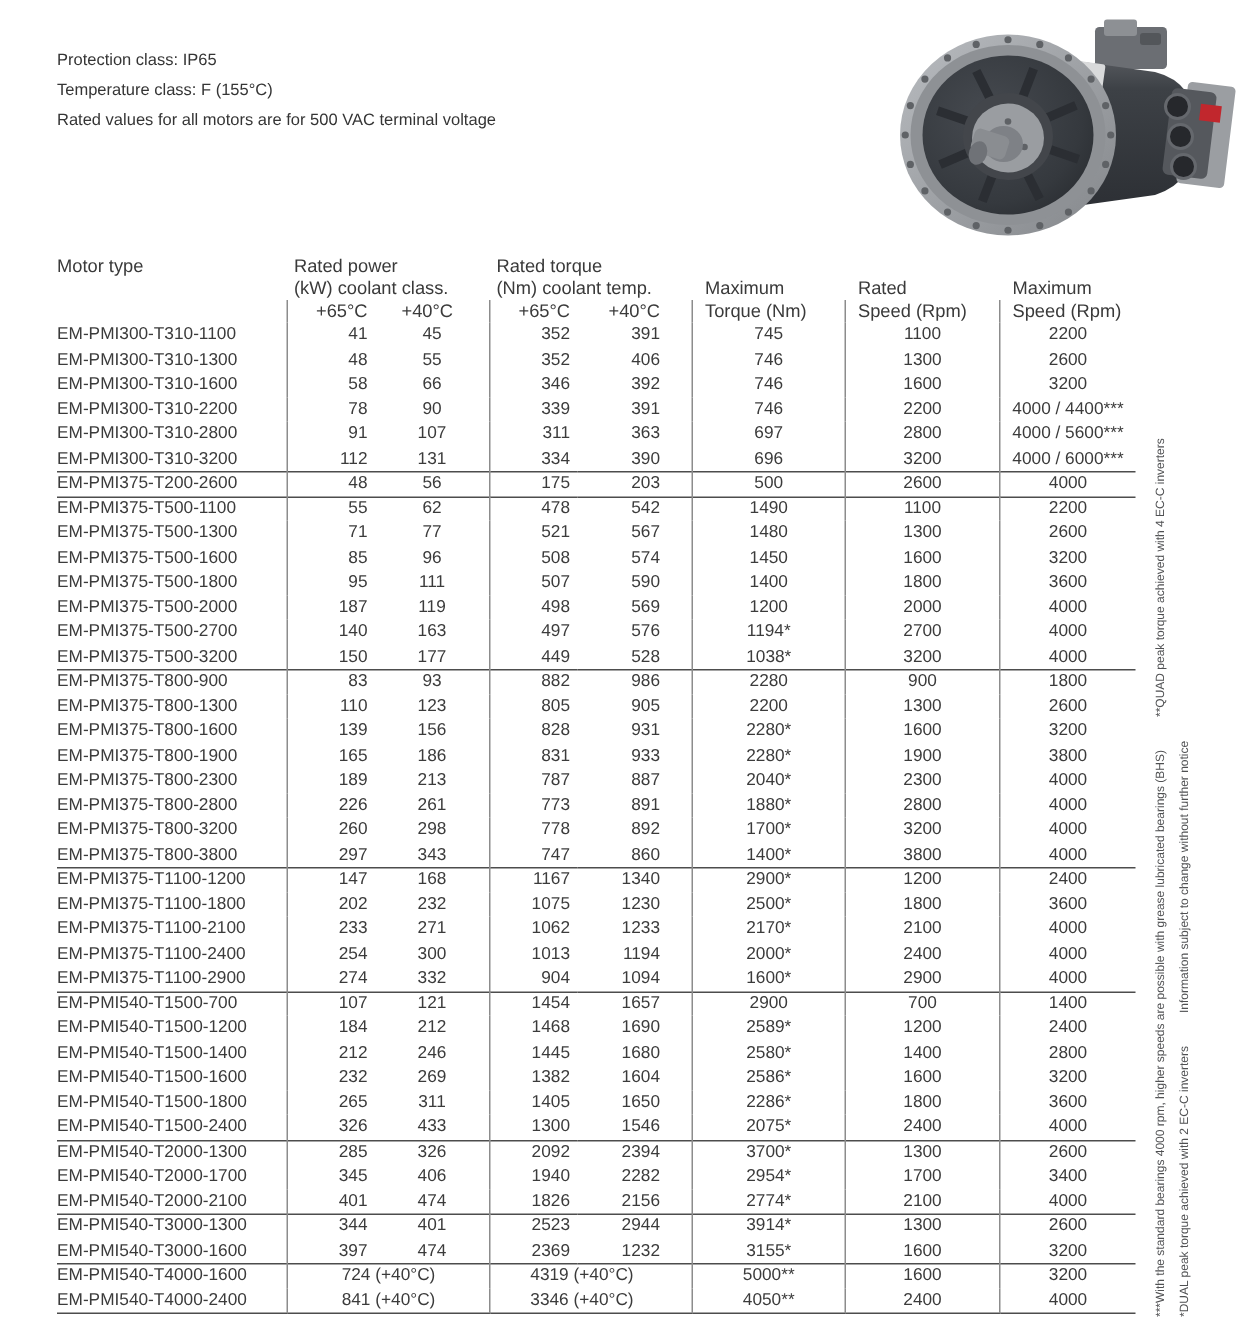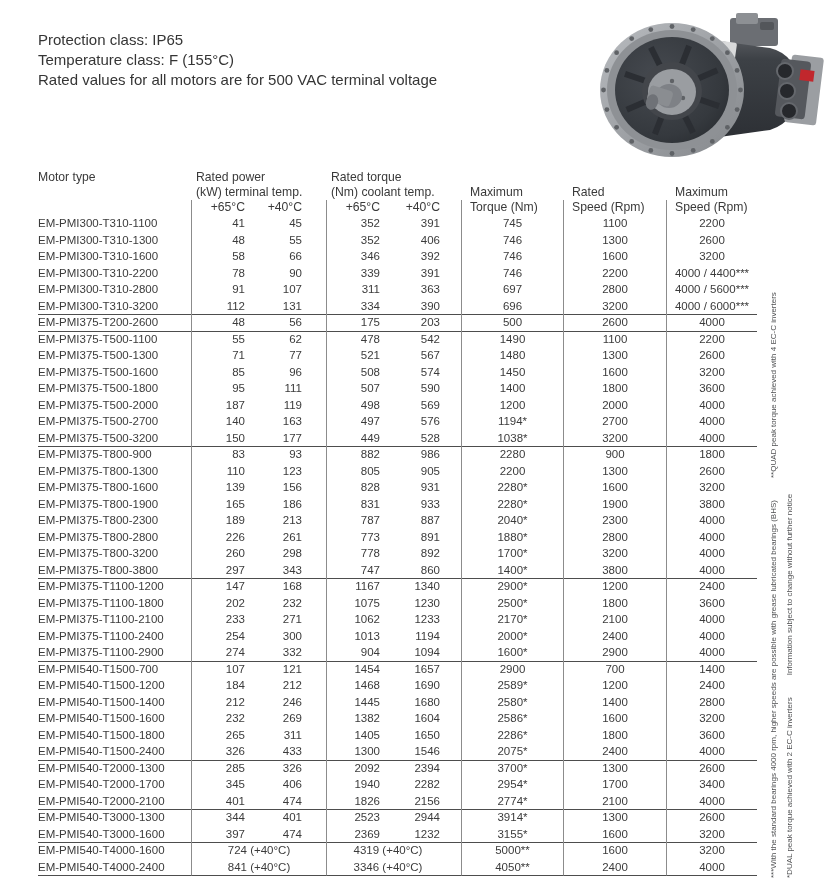--- a/index.html
+++ b/index.html
@@ -4,37 +4,37 @@
 <style>
   * { margin:0; padding:0; box-sizing:border-box; }
   html,body { background:#ffffff; }
   body {
     width:830px; height:880px; position:relative; overflow:hidden;
     font-family:"Liberation Sans", sans-serif; color:#3b3b3b;
   }
   
   .info {
     position:absolute; left:38px; top:30px;
-    font-size:15px; line-height:20px; color:#353535;
+    font-size:11px; line-height:20px; color:#353535;
   }
   
   #motor-svg { position:absolute; left:592px; top:8px; }
 
   
   .tablewrap { position:absolute; left:38px; top:170px; width:720px; }
   .cols { display:grid; grid-template-columns:154px 58px 77px 58px 77px 102px 103px 90px; }
   .hrow { height:15px; line-height:15px; font-size:12.2px; color:#3a3a3a; }
   .hrow div { white-space:nowrap; }
   .trow { height:16.5px; line-height:16.5px; font-size:11.5px; }
   .trow div { white-space:nowrap; overflow:visible; }
   .span2h { grid-column:span 2; }
   .padl { padding-left:4px; }
   .padl8 { padding-left:8px; }
   .c2,.c4 { text-align:right; padding-right:5px; }
-  .c3 { text-align:right; padding-right:24px; }
+  .c3 { text-align:center; }
   .c5 { text-align:right; padding-right:21px; }
   .c6,.c7,.c8 { text-align:center; }
   .sp2 { grid-column:span 2; text-align:center; }
   .spt { padding-right:12px;text-align:center; }
   .b1 { border-right:1px solid #8c8c8c; }
   .trow.last > div { border-bottom:1px solid #4d4d4d; }
   .h65p { text-align:right; padding-right:5px; }
   .h40p { text-align:right; padding-right:24px; }
   .h65t { text-align:right; padding-right:5px; }
   .h40t { text-align:right; padding-right:21px; }
@@ -147,21 +147,21 @@
     <div>Motor type</div>
     <div class="span2h padl">Rated power</div>
     <div class="span2h padl">Rated torque</div>
     <div></div>
       <div></div>
       <div></div>
   </div>
 
   <div class="cols hrow">
     <div></div>
-    <div class="span2h padl">(kW) terminal temp.</div>
+    <div class="span2h padl">(kW) coolant class.</div>
     <div class="span2h padl">(Nm) coolant temp.</div>
     <div class="padl8">Maximum</div>
     <div class="padl8">Rated</div>
     <div class="padl8">Maximum</div>
   </div>
 
   <div class="cols hrow">
     <div class="b1"></div>
     <div class="h65p">+65°C</div>
     <div class="h40p b1">+40°C</div>

